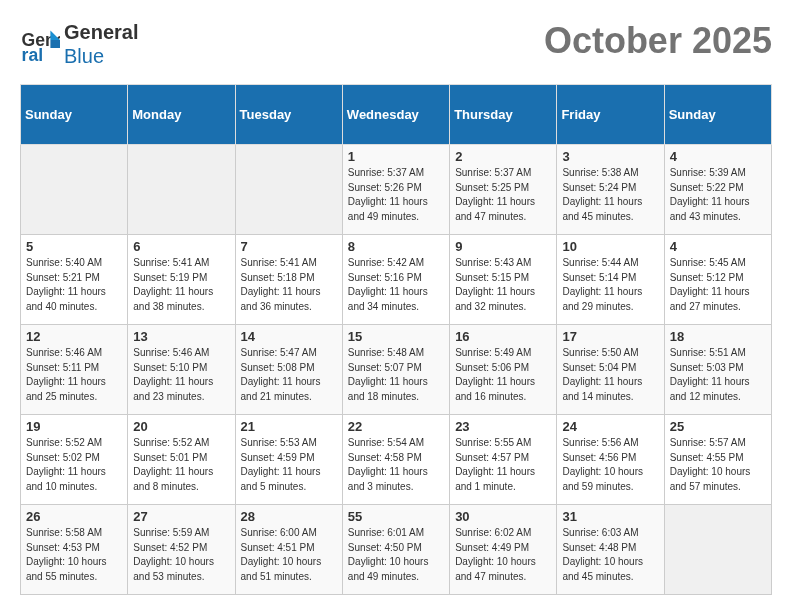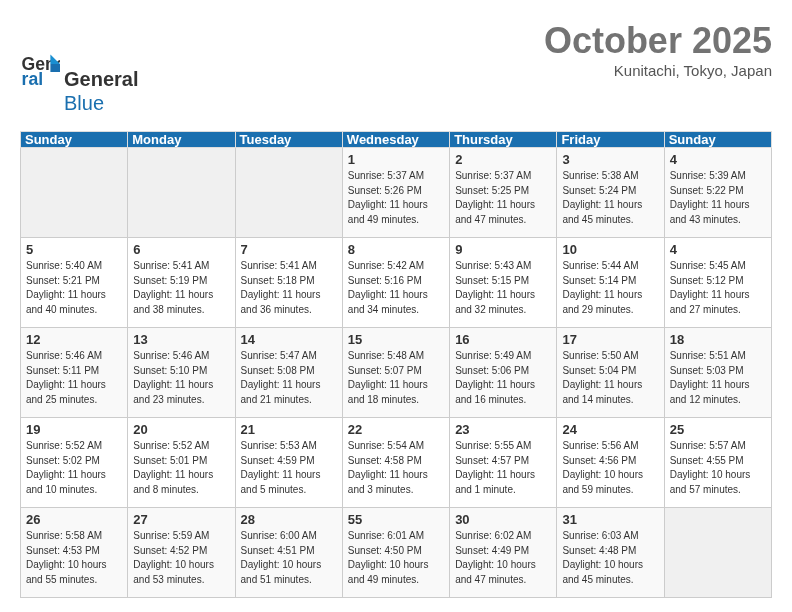--- a/index.html
+++ b/index.html
@@ -40,21 +40,21 @@
     table {
       width: 100%;
       border-collapse: collapse;
       table-layout: fixed;
     }
     thead th {
       background: #1a6faf;
       color: #fff;
       font-size: 13px;
       font-weight: bold;
-      padding: 0 4px;
+      padding: 22px 4px;
       text-align: left;
       border: 1px solid #ddd;
     }
     tbody td {
       border: 1px solid #ccc;
       vertical-align: top;
       padding: 4px 5px;
       height: 90px;
       font-size: 10.5px;
       color: #333;
@@ -82,27 +82,26 @@
 
 <div class="header">
   <div class="logo">
     <svg class="logo-icon" viewBox="0 0 50 50">
       <text x="2" y="28" font-size="22" font-weight="bold" fill="#333">Gene</text>
       <text x="2" y="46" font-size="22" font-weight="bold" fill="#1a6faf">ral</text>
       <polygon points="38,8 50,20 38,20" fill="#1a8fd1"></polygon>
       <polygon points="38,20 50,20 50,30 38,30" fill="#1a6faf"></polygon>
     </svg>
     <div>
-      <div style="font-size:20px;font-weight:bold;color:#333;line-height:1.2;margin-top:47px;">General</div>
+      <div style="font-size:20px;font-weight:bold;color:#333;line-height:1.2;">General</div>
       <div style="font-size:20px;font-weight:normal;color:#1a6faf;line-height:1.2;">Blue</div>
     </div>
   </div>
   <div class="title-block">
     <div class="month-title">October 2025</div>
-    <div class="location">Kunitachi, Tokyo, Japan</div>
   </div>
 </div>
 
 <table>
   <thead>
     <tr>
     <th>Sunday</th>
         <th>Monday</th>
         <th>Tuesday</th>
         <th>Wednesday</th>

